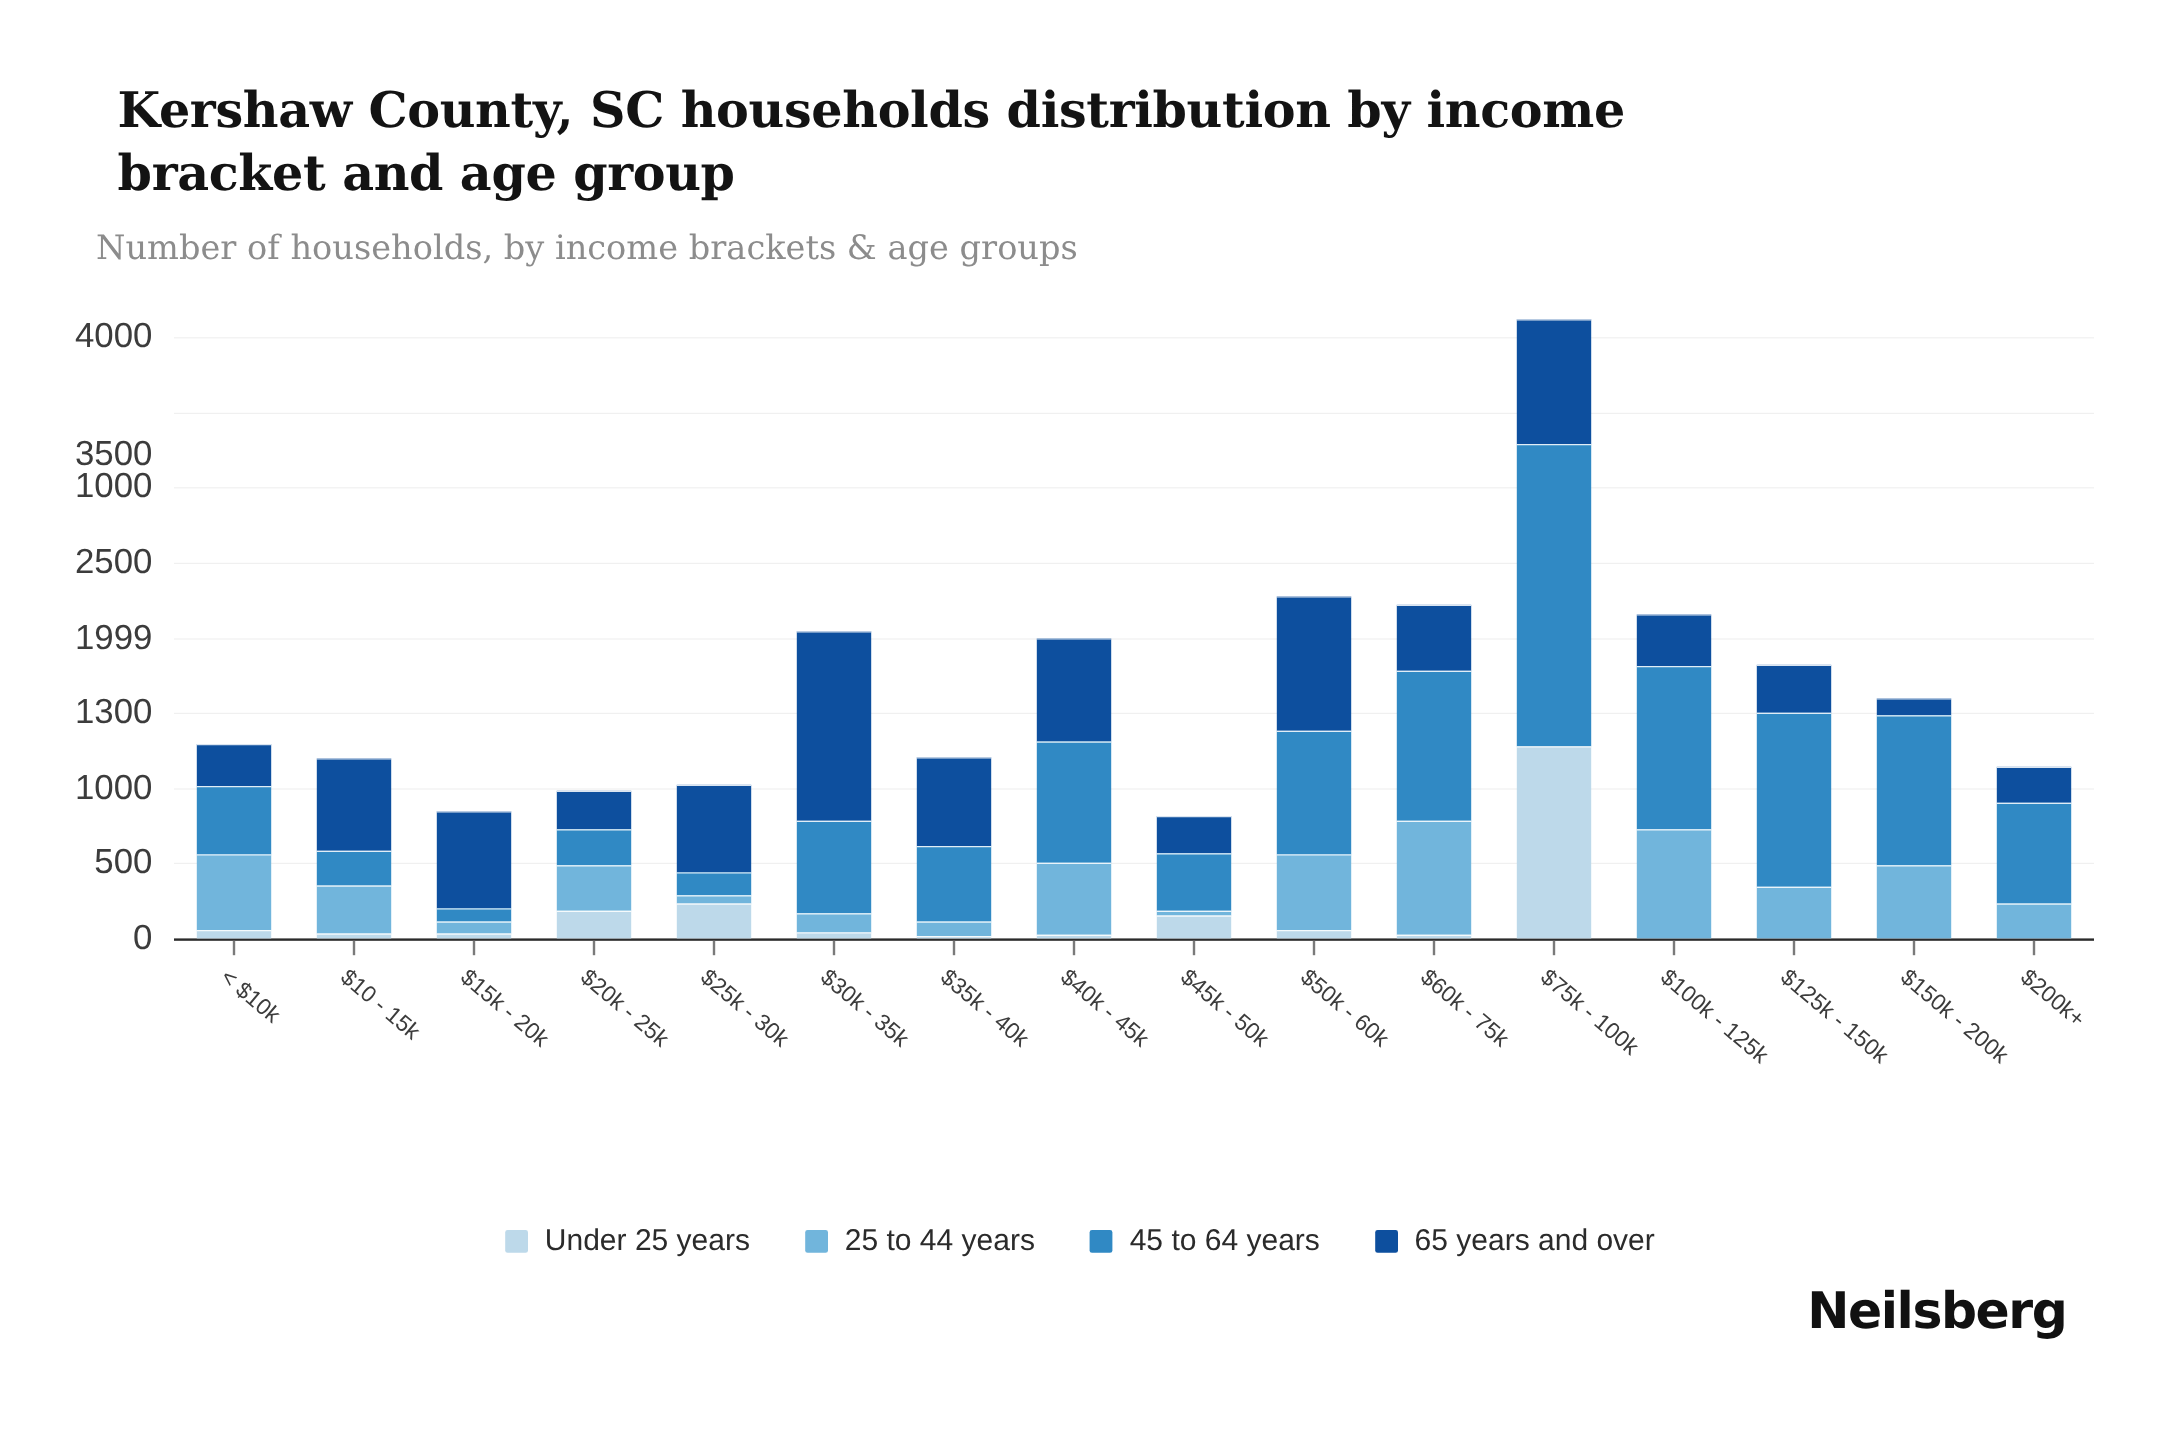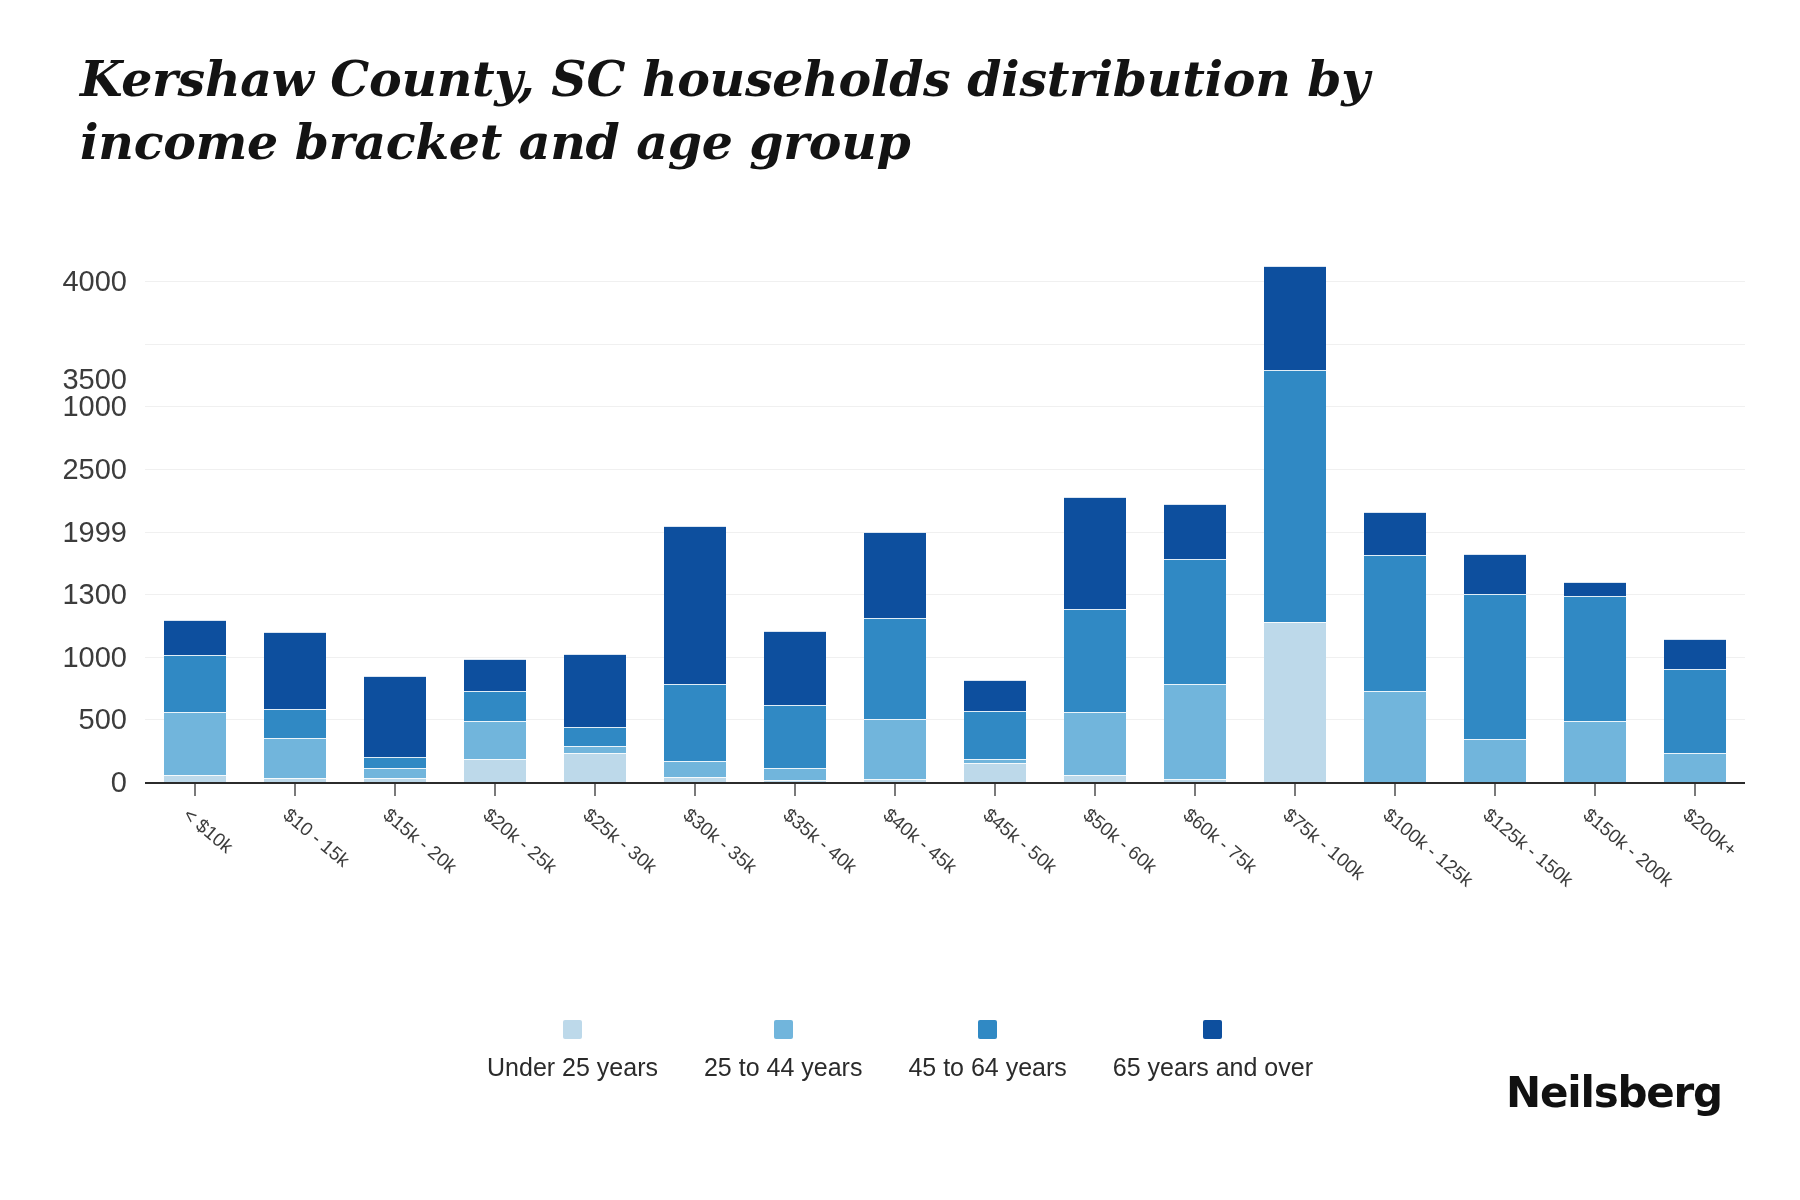--- a/index.html
+++ b/index.html
@@ -24,28 +24,27 @@
 
   
   .header {
     position: absolute;
     left: 80px;
     top: 48px;
     width: 1640px;
   }
   .chart-title {
     font-family: "DejaVu Serif", "Liberation Serif", serif;
-    font-size: 49px;
+    font-size: 41px;
     line-height: 1.28;
     font-weight: 700;
     color: #131313;
     letter-spacing: -0.3px;
-    margin: 0;
+    margin: 18px;
     max-width: 1420px;
-    font-style: italic;
   }
   .chart-subtitle {
     font-family: "DejaVu Serif", "Liberation Serif", serif;
     font-size: 28px;
     line-height: 1.3;
     font-weight: 400;
     color: #8c8c8c;
     margin: 18px 0 0 0;
   }
 
@@ -180,21 +179,20 @@
     top: 1020px;
     display: flex;
     justify-content: center;
     align-items: center;
     gap: 46px;
   }
   .legend-item {
     display: flex;
     align-items: center;
     gap: 14px;
-    flex-direction: column;
   }
   .legend-swatch {
     width: 19px;
     height: 19px;
     border-radius: 2px;
     display: inline-block;
   }
   .legend-label {
     font-size: 25px;
     color: #2b2b2b;
@@ -222,20 +220,21 @@
     font-family: "DejaVu Sans", "Liberation Sans", sans-serif;
   }
 </style>
 </head>
 <body>
 
 <div class="page">
 
   <div class="header">
     <h1 class="chart-title">Kershaw County, SC households distribution by income bracket and age group</h1>
+    <p class="chart-subtitle">Number of households, by income brackets &amp; age groups</p>
   </div>
 
   <div class="plot-wrap">
     <div class="y-axis" id="y-axis">
         <div class="y-tick" style="top: 532px;">0</div>
         <div class="y-tick" style="top: 469.412px;">500</div>
         <div class="y-tick" style="top: 406.824px;">1000</div>
         <div class="y-tick" style="top: 344.235px;">1300</div>
         <div class="y-tick" style="top: 281.647px;">1999</div>
         <div class="y-tick" style="top: 219.059px;">2500</div>

